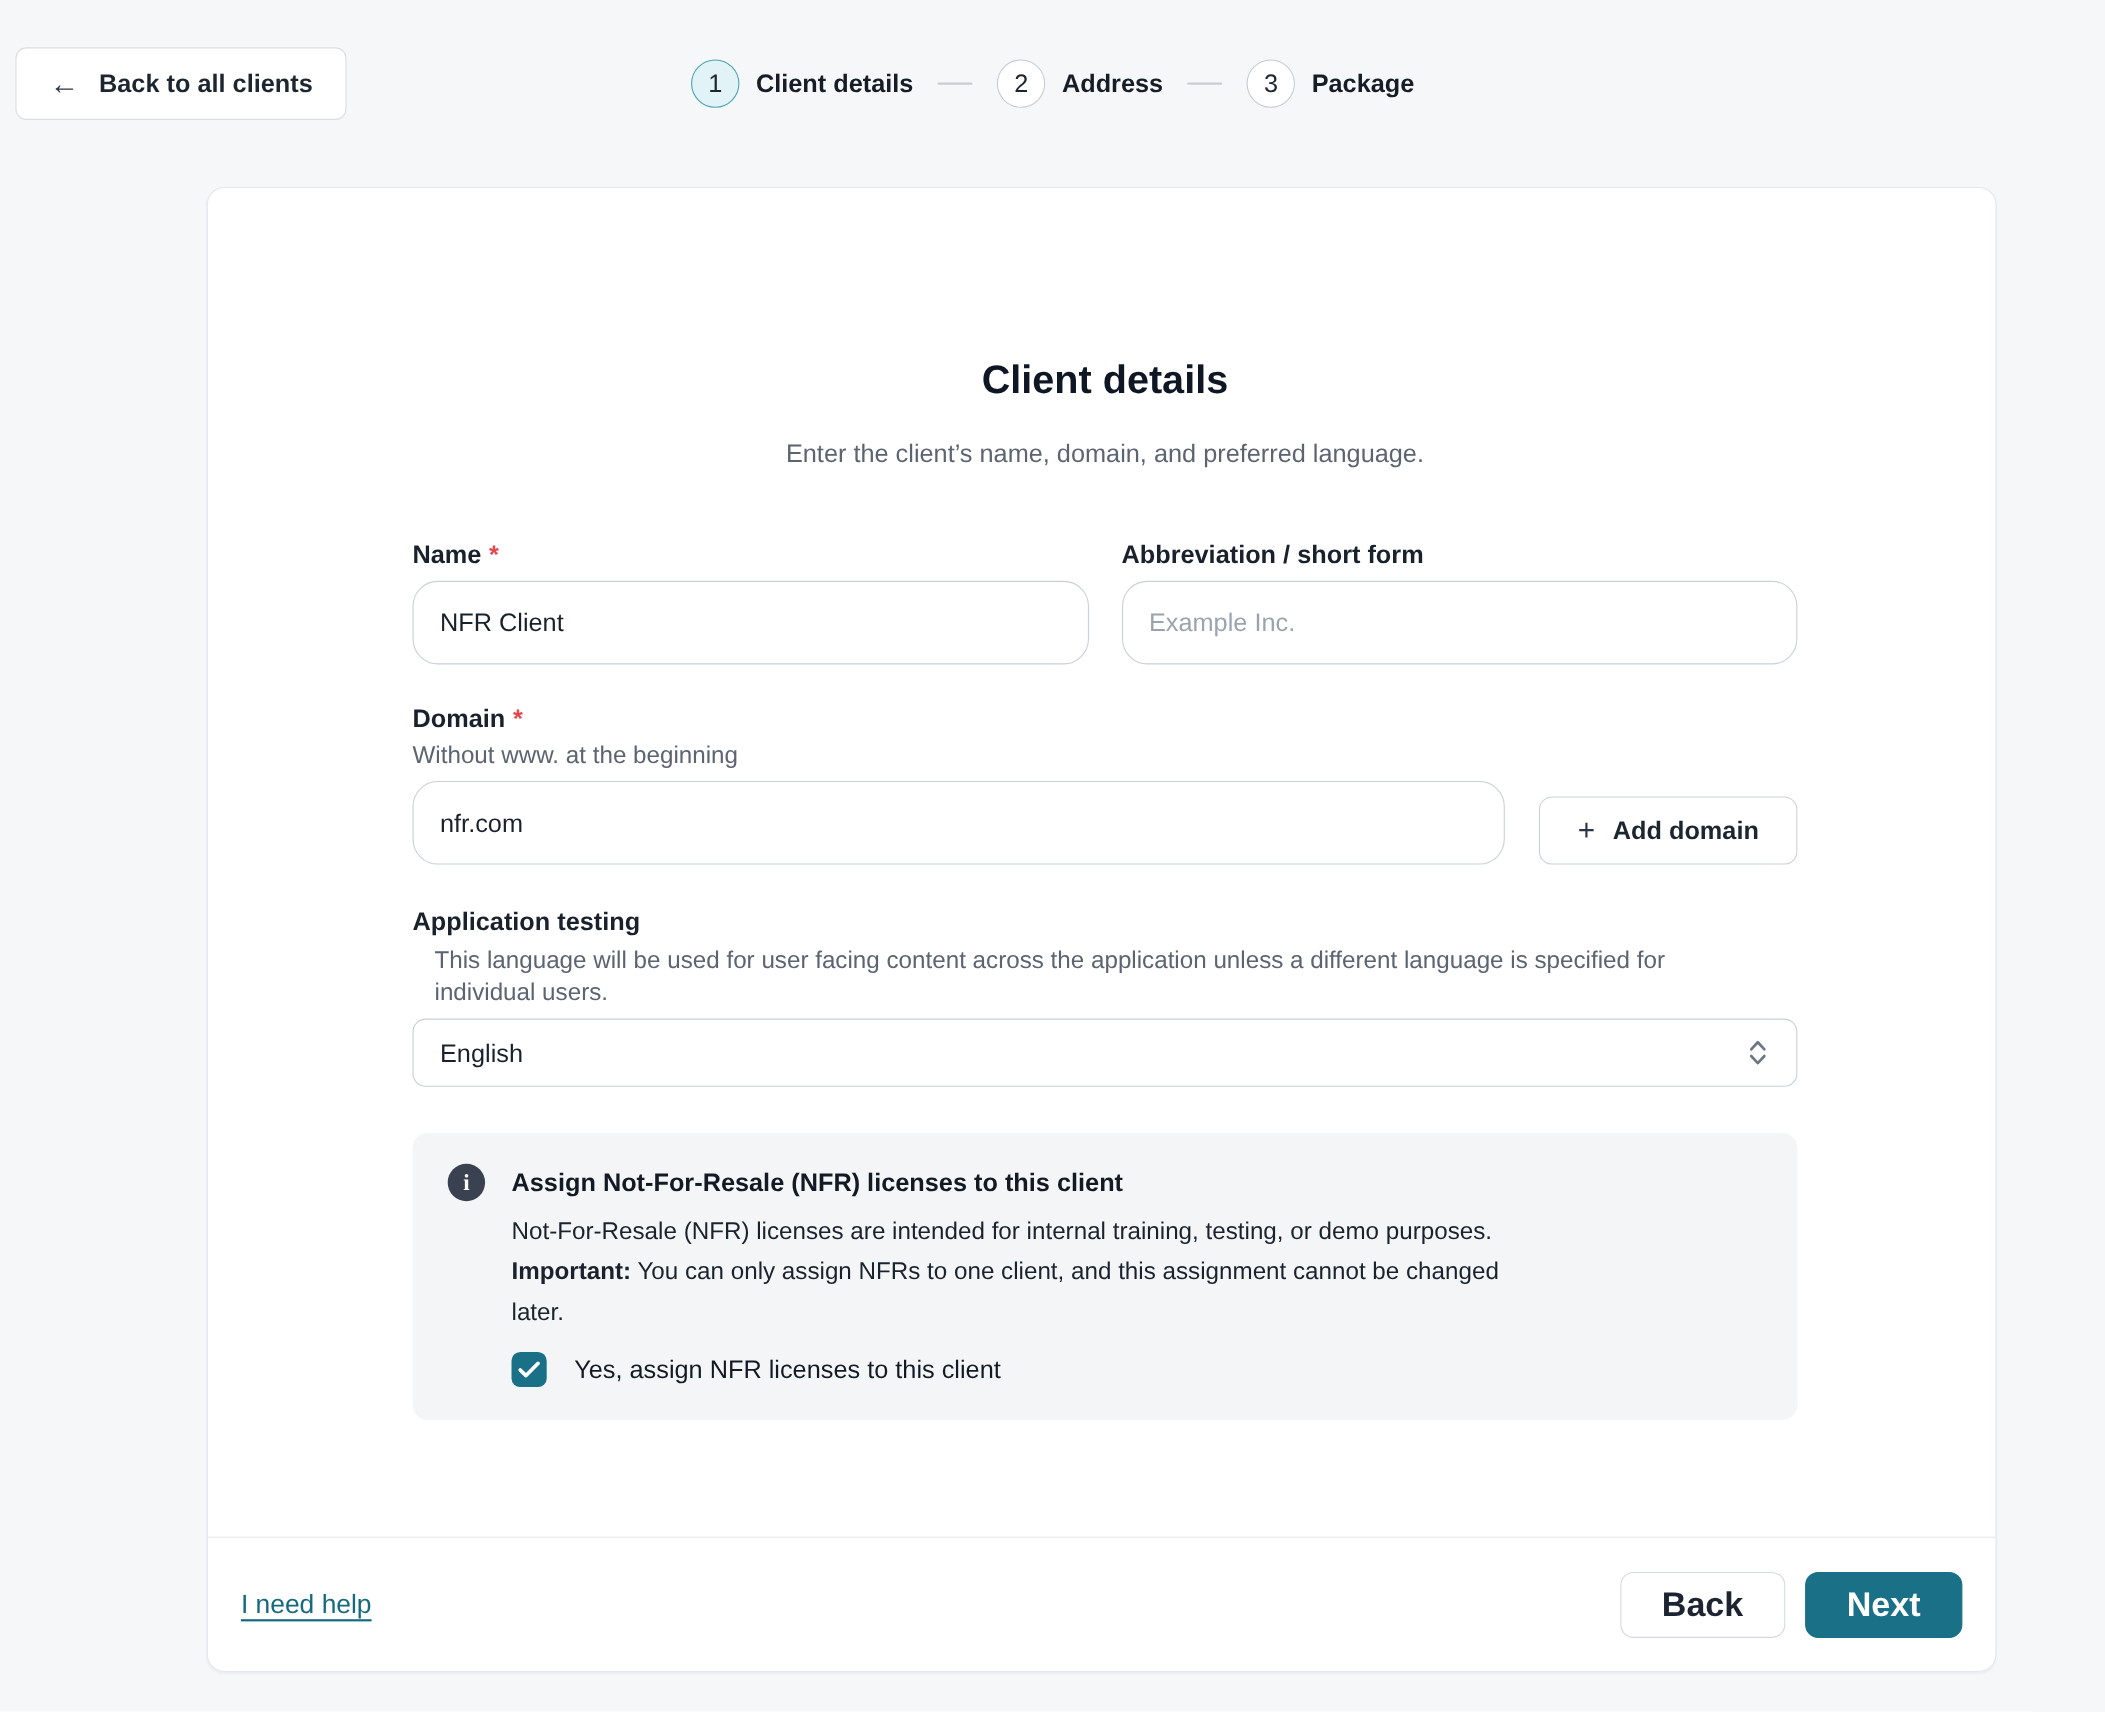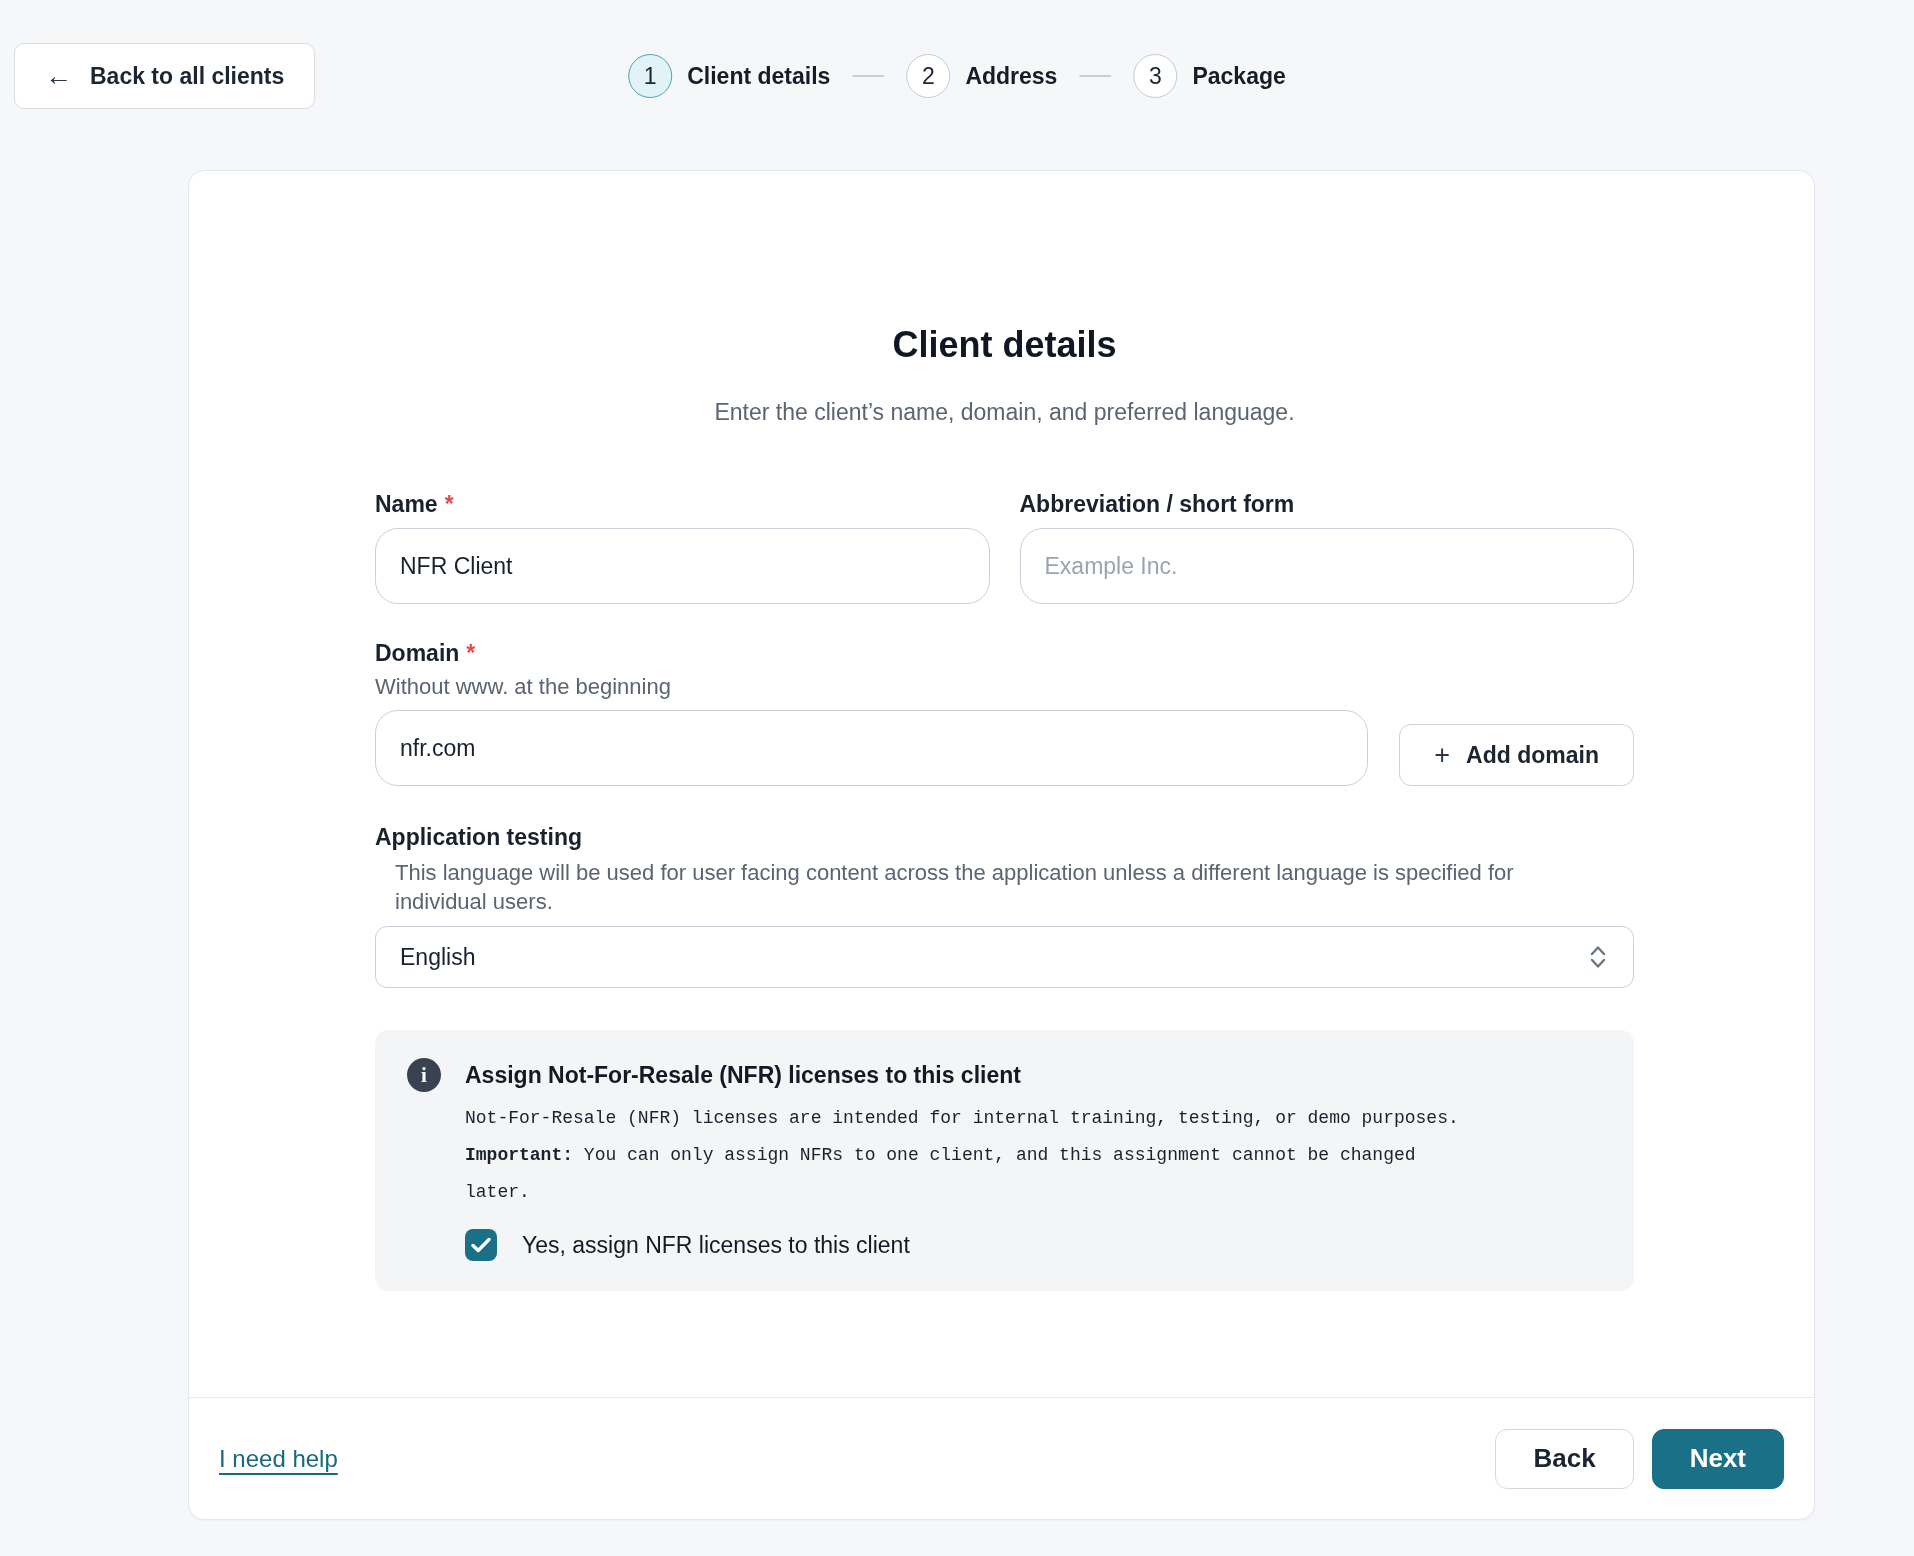--- a/index.html
+++ b/index.html
@@ -97,41 +97,41 @@
     display: flex; align-items: flex-start; gap: 24px;
   }
   .info-icon {
     flex: 0 0 34px; width: 34px; height: 34px; border-radius: 50%;
     background: #3a4150; color: #ffffff;
     display: flex; align-items: center; justify-content: center;
     font-size: 21px; font-weight: 700; font-family: "Liberation Serif", serif;
   }
   .nfr-title { font-size: 23px; font-weight: 700; color: #131a24; line-height: 34px; white-space: nowrap; }
   .nfr-body { margin-top: 8px; }
-  .nfr-line { font-size: 18px; color: #1a222d; line-height: 37px; white-space: nowrap; font-family: Liberation Mono, monospace; }
+  .nfr-line { font-size: 22px; color: #1a222d; line-height: 37px; white-space: nowrap; }
   .checkbox-row { margin-top: 18px; display: flex; align-items: center; gap: 25px; }
   .checkbox {
     width: 32px; height: 32px; border-radius: 8px; background: #1a7086;
     display: flex; align-items: center; justify-content: center; cursor: pointer;
   }
   .checkbox-label { font-size: 23px; color: #131a24; }
 
   
   .card-footer {
     height: 122px; border-top: 1px solid #e7e9ed;
     display: flex; align-items: center; padding: 0 30px;
   }
   .help-link {
     font-size: 24px; color: #17697e; text-decoration: underline;
     text-underline-offset: 6px; cursor: pointer;
   }
   .footer-spacer { flex: 1; }
   .btn {
     height: 60px; padding: 0 37px; border-radius: 12px;
-    font-size: 26px; font-weight: 600; cursor: pointer;
+    font-size: 31px; font-weight: 600; cursor: pointer;
     font-family: "Liberation Sans", sans-serif;
     display: flex; align-items: center; justify-content: center;
   }
   .btn-back { background: #ffffff; border: 1px solid #d5dae0; color: #1b2430; }
   .btn-next { background: #1a7086; border: 1px solid #1a7086; color: #ffffff; margin-left: 18px; }
 </style>
 </head>
 <body>
 
 <button class="back-btn">

